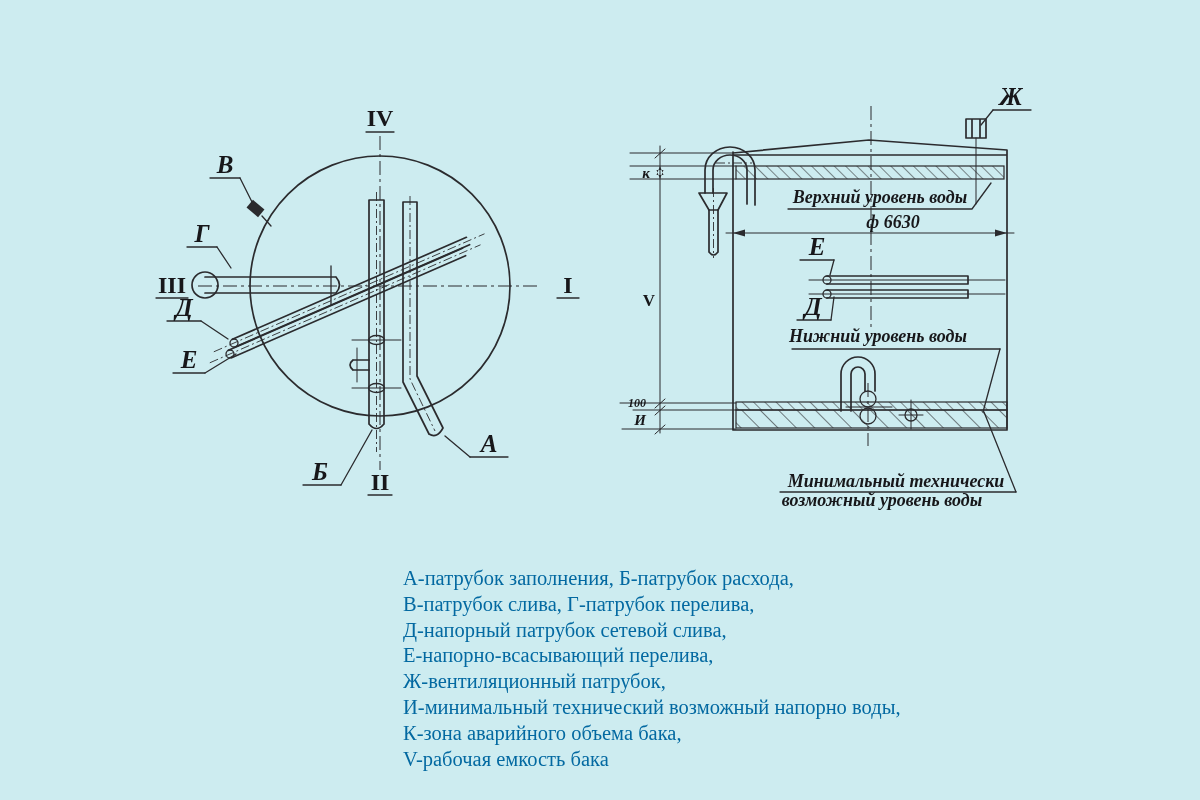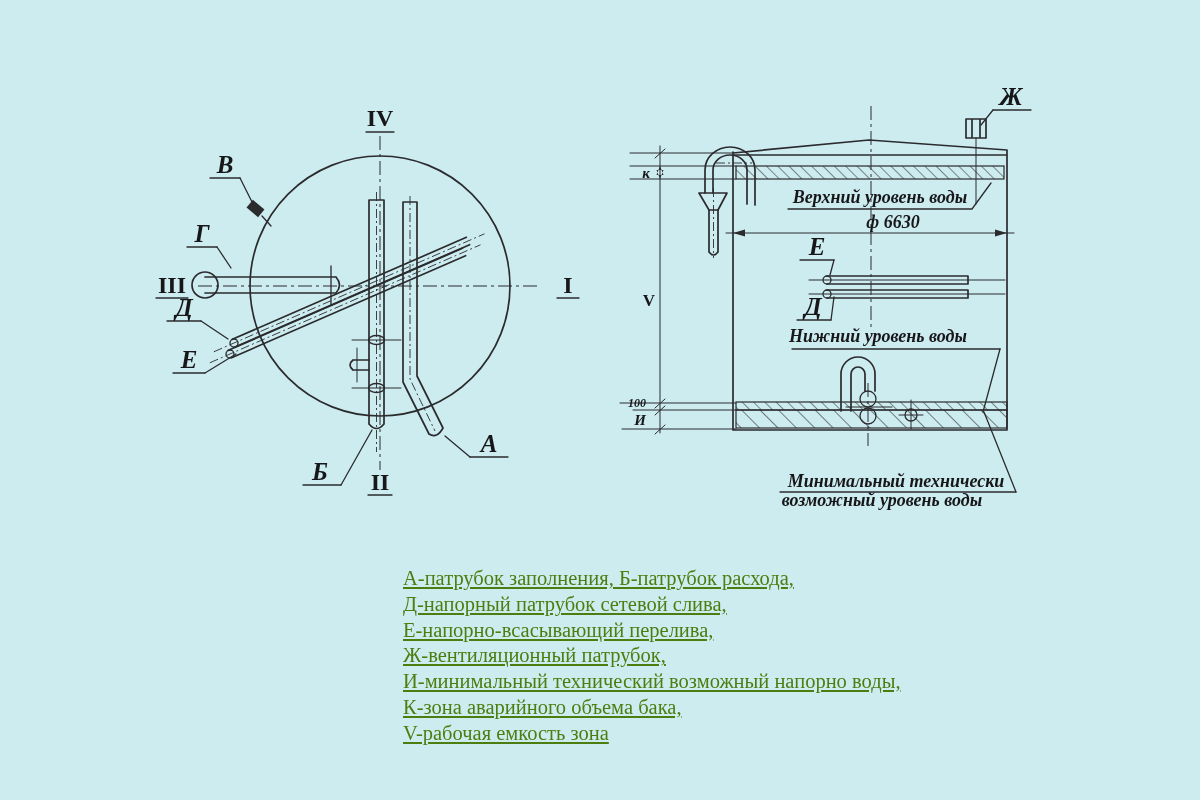--- a/index.html
+++ b/index.html
@@ -23,22 +23,21 @@
   .rom {font-family:"Liberation Serif",serif;font-weight:bold;font-size:24px;}
   .lbl {font-family:"Liberation Serif",serif;font-style:italic;font-weight:bold;font-size:25px;}
   .hw  {font-family:"Liberation Serif",serif;font-style:italic;font-weight:bold;font-size:18px;}
   .dim {font-family:"Liberation Serif",serif;font-style:italic;font-weight:bold;font-size:15px;}
   .dimS{font-family:"Liberation Serif",serif;font-style:italic;font-weight:bold;font-size:12px;}
   .vol {font-family:"Liberation Serif",serif;font-weight:bold;font-size:17px;}
   
   .legend{
     position:absolute;left:403px;top:566px;width:640px;
     font-family:"Liberation Serif",serif;font-size:20.5px;line-height:25.8px;
-    color:#4d7c0f;
-    text-decoration:underline;
+    color:#0369a1;
   }
 </style>
 </head>
 <body>
 
 <div id="stage">
 <svg width="1200" height="800" viewBox="0 0 1200 800">
   <defs>
     <pattern id="hatchFine" width="8" height="8" patternUnits="userSpaceOnUse" patternTransform="rotate(-45)">
       <line x1="0" y1="0" x2="0" y2="8" stroke="#2b2b2e" stroke-width="1.1"></line>
@@ -166,20 +165,21 @@
     <text class="hw" x="880" y="203" text-anchor="middle">Верхний уровень воды</text>
     <text class="hw" x="893" y="228" text-anchor="middle">ф 6630</text>
     <text class="hw" x="878" y="342" text-anchor="middle">Нижний уровень воды</text>
     <text class="hw" x="896" y="487" text-anchor="middle">Минимальный технически</text>
     <text class="hw" x="882" y="506" text-anchor="middle">возможный уровень воды</text>
   </g>
 </svg>
 
   <div class="legend">
     <div>А-патрубок заполнения, Б-патрубок расхода,</div>
+    <div>В-патрубок слива, Г-патрубок перелива,</div>
     <div>Д-напорный патрубок сетевой слива,</div>
     <div>Е-напорно-всасывающий перелива,</div>
     <div>Ж-вентиляционный патрубок,</div>
     <div>И-минимальный технический возможный напорно воды,</div>
     <div>К-зона аварийного объема бака,</div>
-    <div>V-рабочая емкость зона</div>
+    <div>V-рабочая емкость бака</div>
   </div>
 </div>
 
 </body></html>

